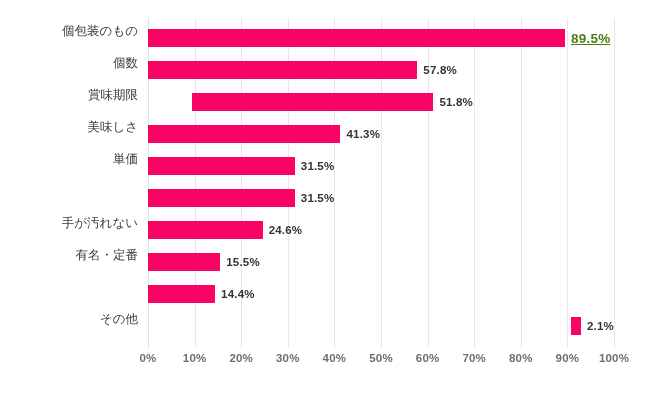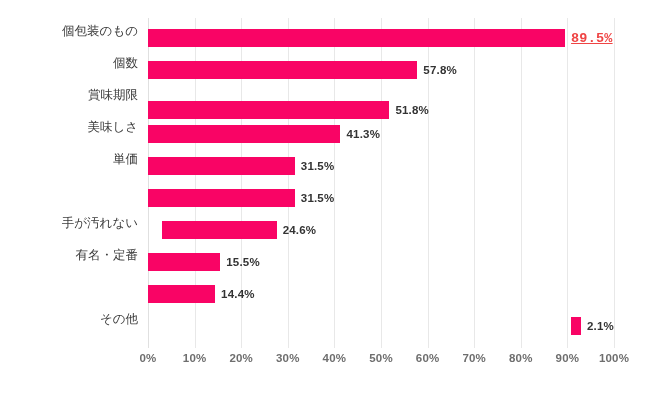--- a/index.html
+++ b/index.html
@@ -148,43 +148,43 @@
         <div class="gridline" style="left: 233px;"></div>
         <div class="gridline" style="left: 279.6px;"></div>
         <div class="gridline" style="left: 326.2px;"></div>
         <div class="gridline" style="left: 372.8px;"></div>
         <div class="gridline" style="left: 419.4px;"></div>
         <div class="gridline" style="left: 466px;"></div>
       </div>
     <div class="rows">
         <div class="bar-row" style="top: 4px;">
           <div class="bar" style="width: 417.07px; background: rgb(249, 4, 101);"></div>
-          <span class="bar-value highlight" style="color: #ef4444; font-family: Liberation Mono, monospace;">89.5%</span>
+          <span class="bar-value highlight" style="color: #4d7c0f;">89.5%</span>
         </div>
         <div class="bar-row" style="top: 36px;">
           <div class="bar" style="width: 269.348px; background: rgb(249, 4, 101);"></div>
           <span class="bar-value">57.8%</span>
         </div>
-        <div class="bar-row" style="top: 76px;">
+        <div class="bar-row" style="top: 68px; margin-left: 44px;">
           <div class="bar" style="width: 241.388px; background: rgb(249, 4, 101);"></div>
           <span class="bar-value">51.8%</span>
         </div>
         <div class="bar-row" style="top: 100px;">
           <div class="bar" style="width: 192.458px; background: rgb(249, 4, 101);"></div>
           <span class="bar-value">41.3%</span>
         </div>
         <div class="bar-row" style="top: 132px;">
           <div class="bar" style="width: 146.79px; background: rgb(249, 4, 101);"></div>
           <span class="bar-value">31.5%</span>
         </div>
         <div class="bar-row" style="top: 164px;">
           <div class="bar" style="width: 146.79px; background: rgb(249, 4, 101);"></div>
           <span class="bar-value">31.5%</span>
         </div>
-        <div class="bar-row" style="top: 196px; padding-left: 14px;">
+        <div class="bar-row" style="top: 196px;">
           <div class="bar" style="width: 114.636px; background: rgb(249, 4, 101);"></div>
           <span class="bar-value">24.6%</span>
         </div>
         <div class="bar-row" style="top: 228px;">
           <div class="bar" style="width: 72.23px; background: rgb(249, 4, 101);"></div>
           <span class="bar-value">15.5%</span>
         </div>
         <div class="bar-row" style="top: 260px;">
           <div class="bar" style="width: 67.104px; background: rgb(249, 4, 101);"></div>
           <span class="bar-value">14.4%</span>

